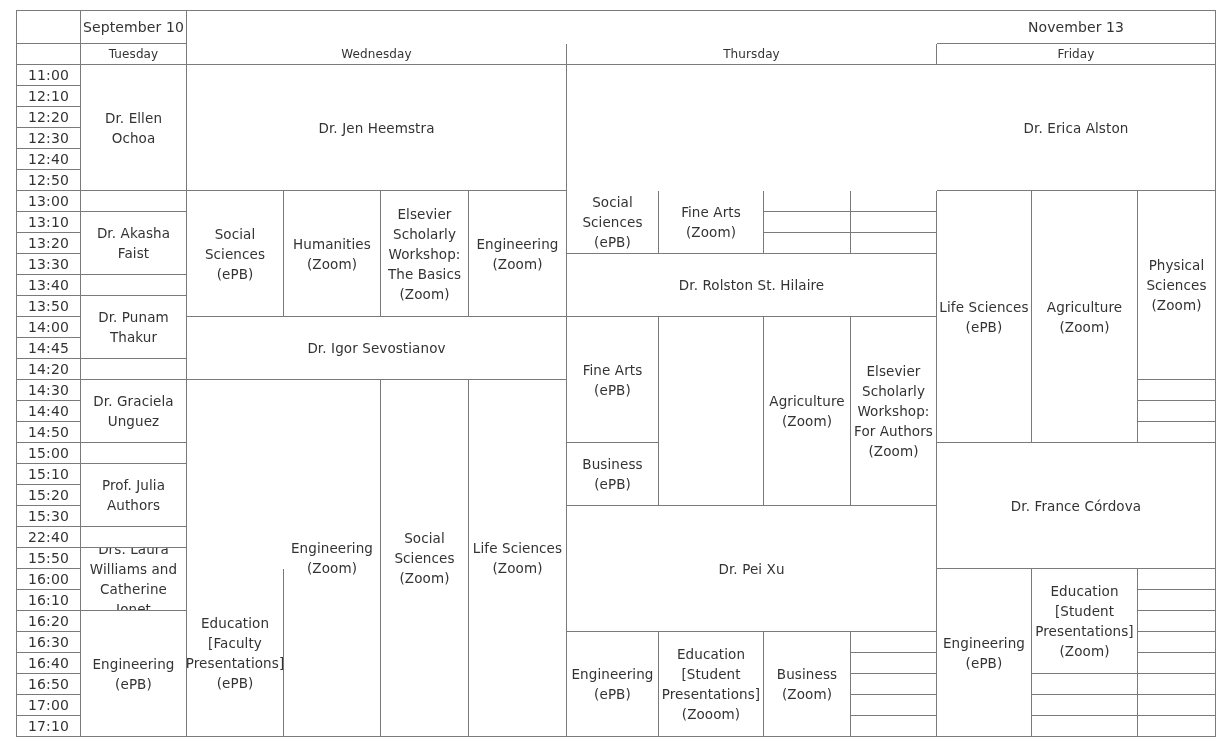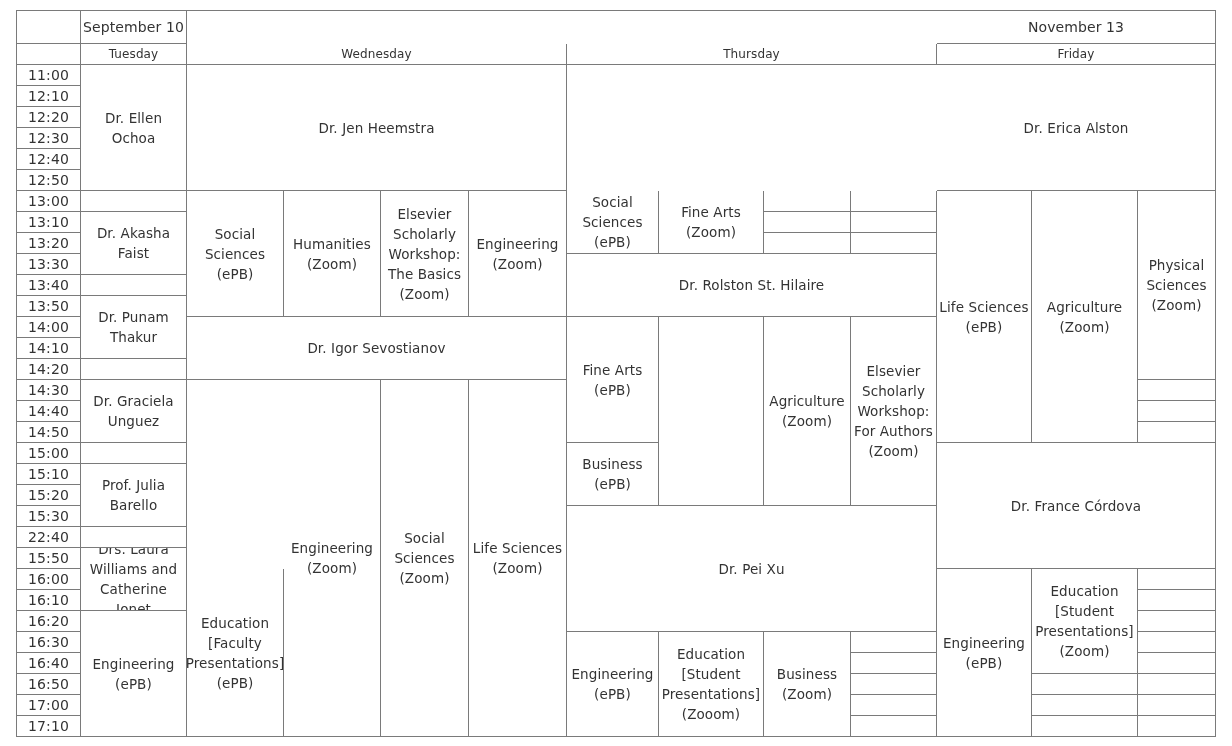--- a/index.html
+++ b/index.html
@@ -43,21 +43,21 @@
   <div class="cell time" style="grid-column:1;grid-row:6">12:30</div>
   <div class="cell time" style="grid-column:1;grid-row:7">12:40</div>
   <div class="cell time" style="grid-column:1;grid-row:8">12:50</div>
   <div class="cell time" style="grid-column:1;grid-row:9">13:00</div>
   <div class="cell time" style="grid-column:1;grid-row:10">13:10</div>
   <div class="cell time" style="grid-column:1;grid-row:11">13:20</div>
   <div class="cell time" style="grid-column:1;grid-row:12">13:30</div>
   <div class="cell time" style="grid-column:1;grid-row:13">13:40</div>
   <div class="cell time" style="grid-column:1;grid-row:14">13:50</div>
   <div class="cell time" style="grid-column:1;grid-row:15">14:00</div>
-  <div class="cell time" style="grid-column:1;grid-row:16">14:10</div>
+  <div class="cell time" style="grid-column:1;grid-row:16">14:45</div>
   <div class="cell time" style="grid-column:1;grid-row:17">14:20</div>
   <div class="cell time" style="grid-column:1;grid-row:18">14:30</div>
   <div class="cell time" style="grid-column:1;grid-row:19">14:40</div>
   <div class="cell time" style="grid-column:1;grid-row:20">14:50</div>
   <div class="cell time" style="grid-column:1;grid-row:21">15:00</div>
   <div class="cell time" style="grid-column:1;grid-row:22">15:10</div>
   <div class="cell time" style="grid-column:1;grid-row:23">15:20</div>
   <div class="cell time" style="grid-column:1;grid-row:24">15:30</div>
   <div class="cell time" style="grid-column:1;grid-row:25">22:40</div>
   <div class="cell time" style="grid-column:1;grid-row:26">15:50</div>
@@ -75,21 +75,21 @@
   <div class="cell" style="grid-column:2;grid-row:10/13">Dr. Akasha
 Faist</div>
   <div class="cell" style="grid-column:2;grid-row:13"></div>
   <div class="cell" style="grid-column:2;grid-row:14/17">Dr. Punam
 Thakur</div>
   <div class="cell" style="grid-column:2;grid-row:17"></div>
   <div class="cell" style="grid-column:2;grid-row:18/21">Dr. Graciela
 Unguez</div>
   <div class="cell" style="grid-column:2;grid-row:21"></div>
   <div class="cell" style="grid-column:2;grid-row:22/25">Prof. Julia
-Barello</div>
+Authors</div>
   <div class="cell" style="grid-column:2;grid-row:25"></div>
   <div class="cell" style="grid-column:2;grid-row:26/29">Drs. Laura
 Williams and
 Catherine Jonet</div>
   <div class="cell" style="grid-column:2;grid-row:29/35">Engineering
 (ePB)</div>
 
   <div class="cell" style="grid-column:3/7;grid-row:3/9">Dr. Jen Heemstra</div>
   <div class="cell" style="grid-column:3;grid-row:9/15">Social
 Sciences (ePB)</div>

